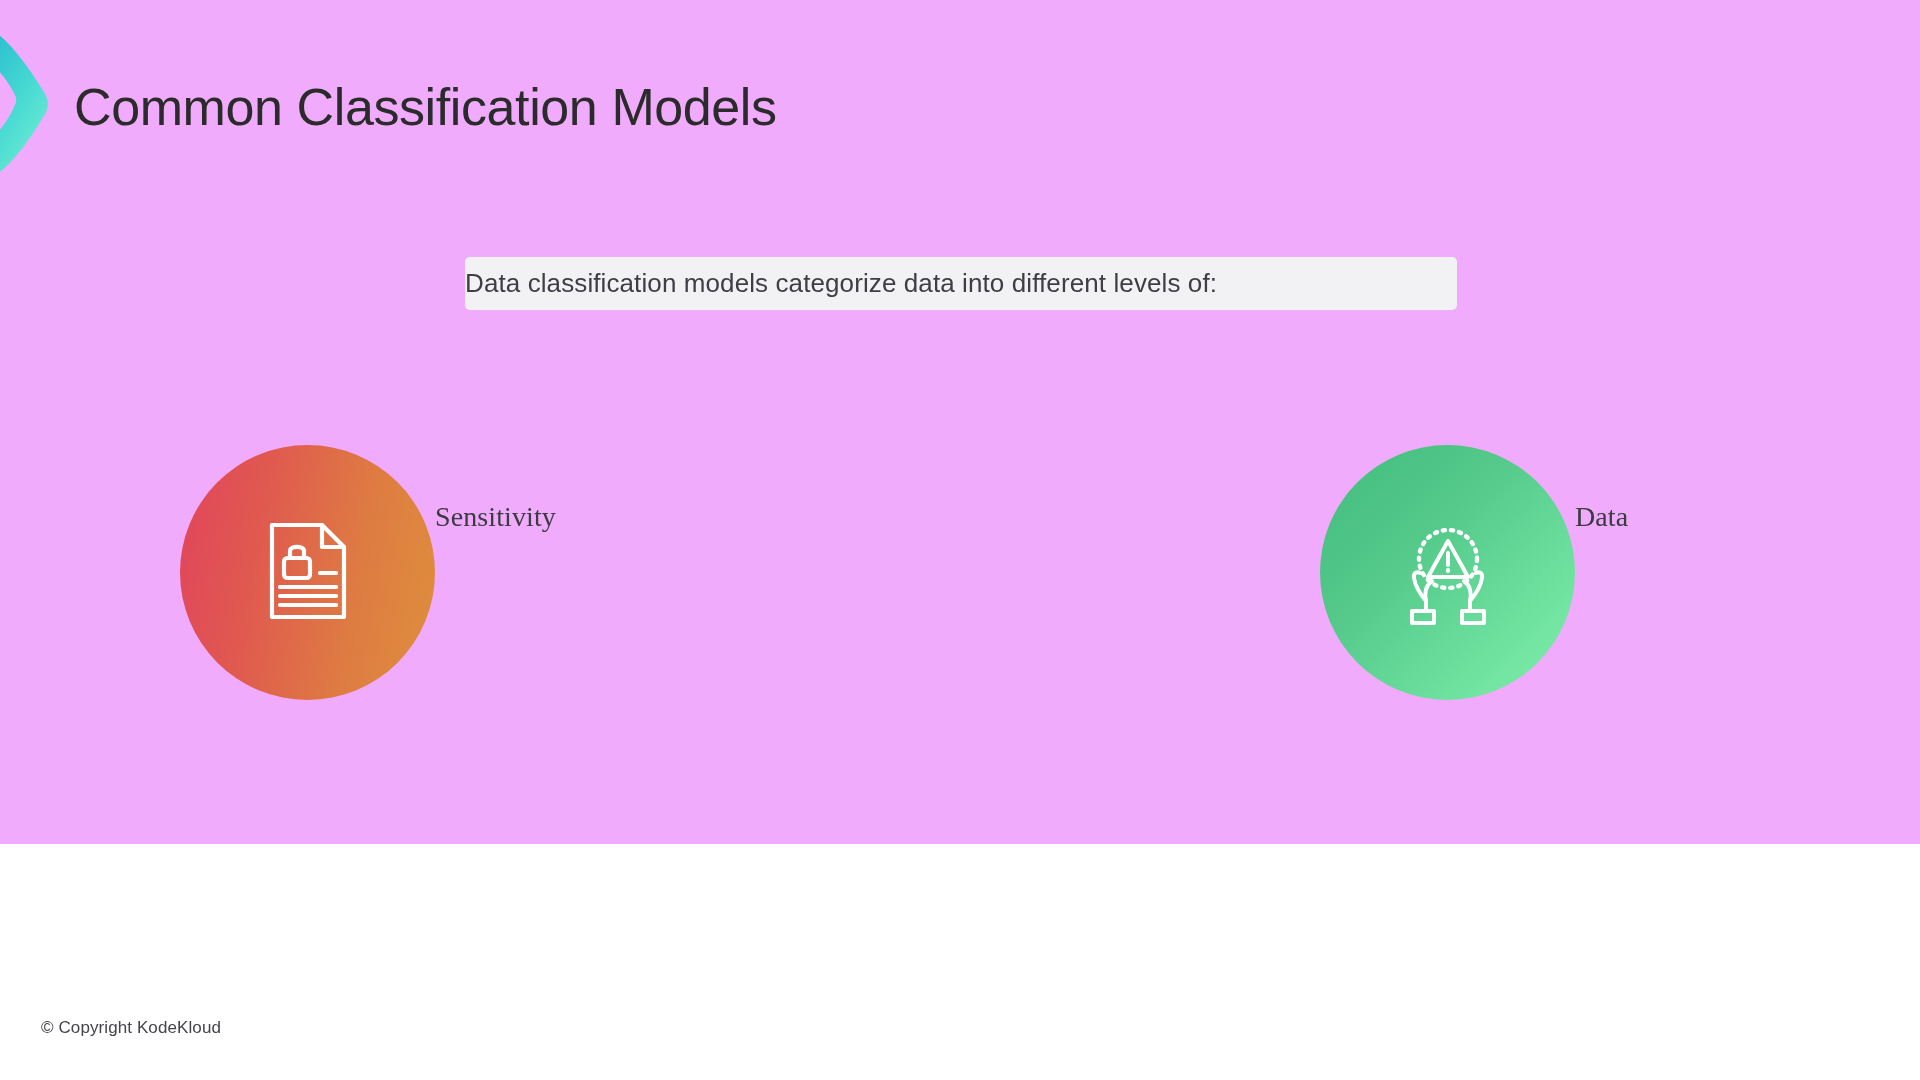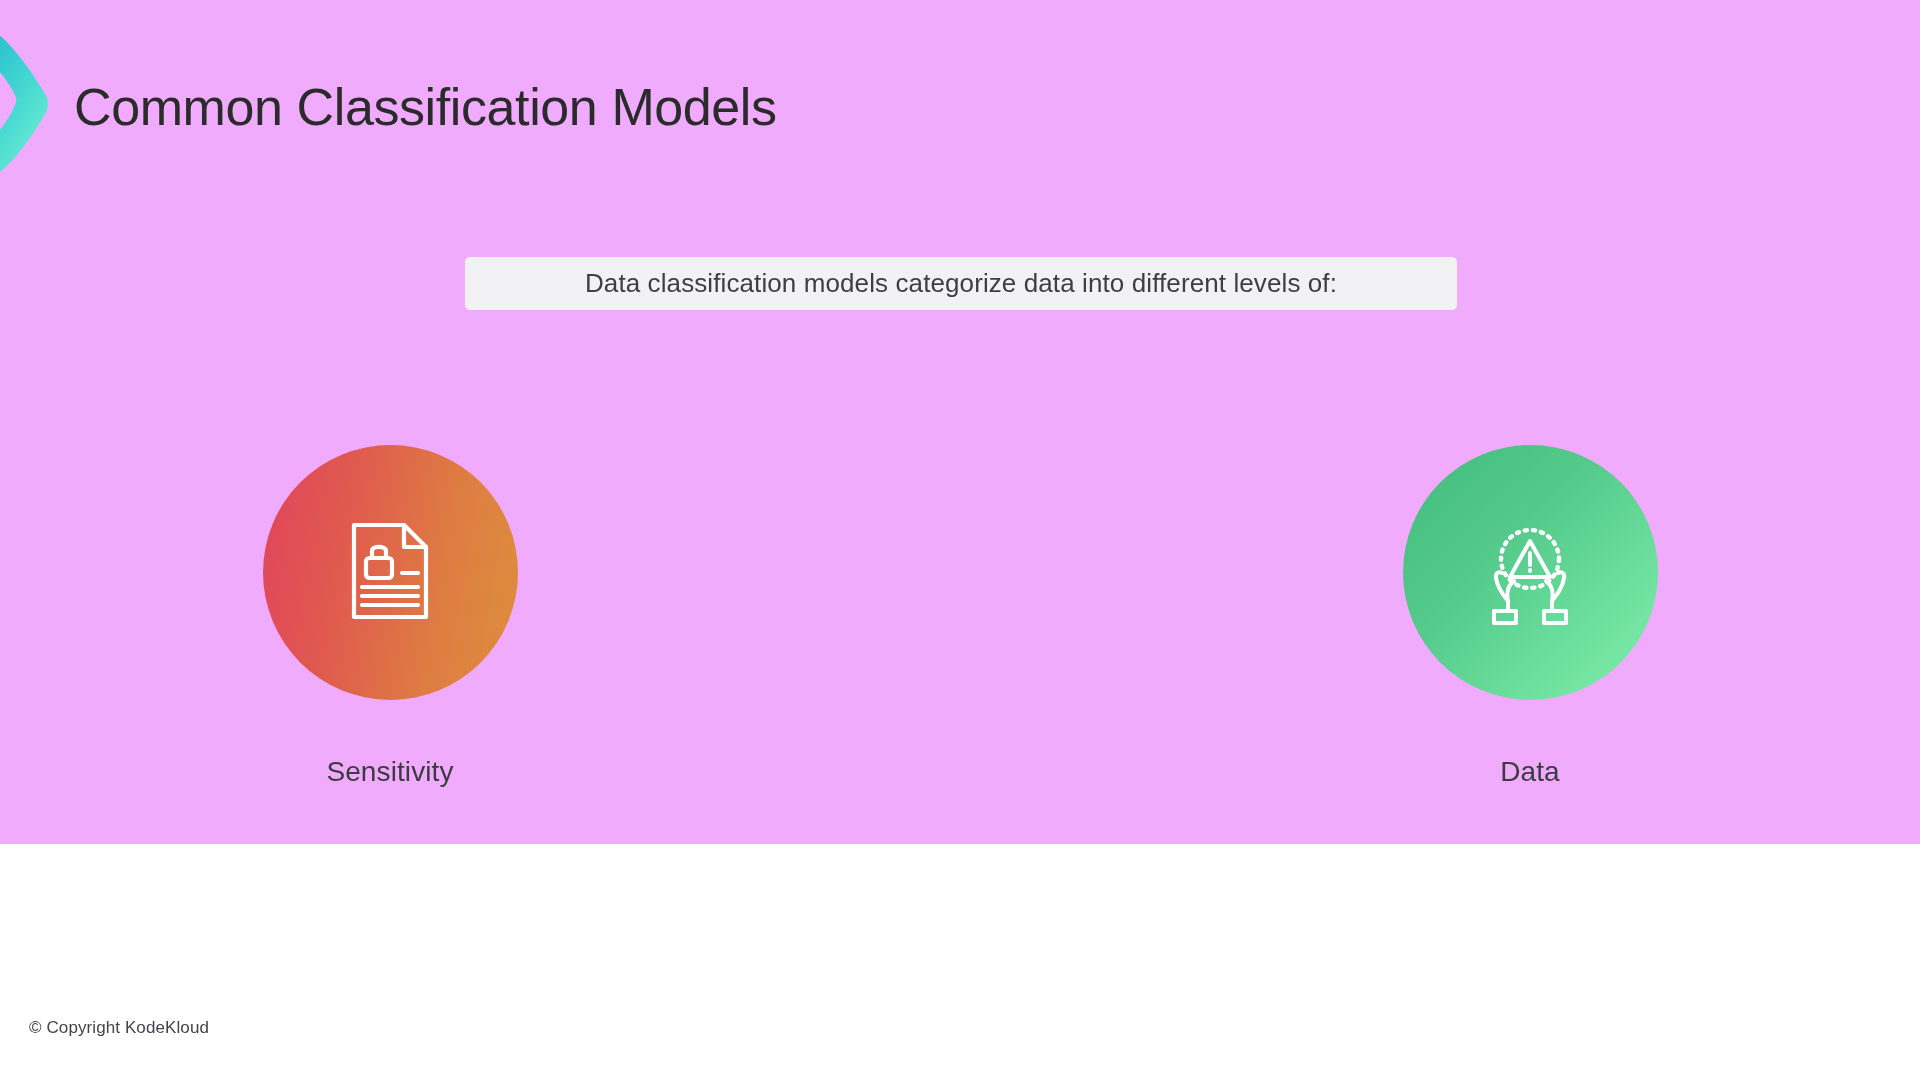--- a/index.html
+++ b/index.html
@@ -45,21 +45,20 @@
   .subtitle-band {
     position: absolute;
     left: 465px;
     top: 257px;
     width: 992px;
     height: 53px;
     background: #f2f2f4;
     border-radius: 5px;
     display: flex;
     align-items: center;
-    justify-content: center;
   }
 
   .subtitle-text {
     font-size: 26px;
     font-weight: 400;
     color: #3e3e44;
     letter-spacing: 0.1px;
     white-space: nowrap;
   }
 
@@ -70,22 +69,22 @@
     top: 445px;
     width: 1560px;
     display: flex;
     justify-content: space-between;
     align-items: flex-start;
   }
 
   .card {
     width: 420px;
     display: flex;
-    flex-direction: column;
-    align-items: center;
+    flex-direction: row;
+    font-family: Liberation Serif, serif;
   }
 
   .icon-circle {
     width: 255px;
     height: 255px;
     border-radius: 50%;
     display: flex;
     align-items: center;
     justify-content: center;
   }
@@ -107,21 +106,21 @@
     font-size: 28px;
     font-weight: 400;
     color: #3b3b41;
     letter-spacing: 0.1px;
     white-space: nowrap;
   }
 
   
   .footer-copyright {
     position: absolute;
-    left: 29px;
+    left: 41px;
     top: 1018px;
     font-size: 17px;
     font-weight: 400;
     color: #44444a;
     letter-spacing: 0.1px;
   }
 </style>
 </head>
 <body>
 

